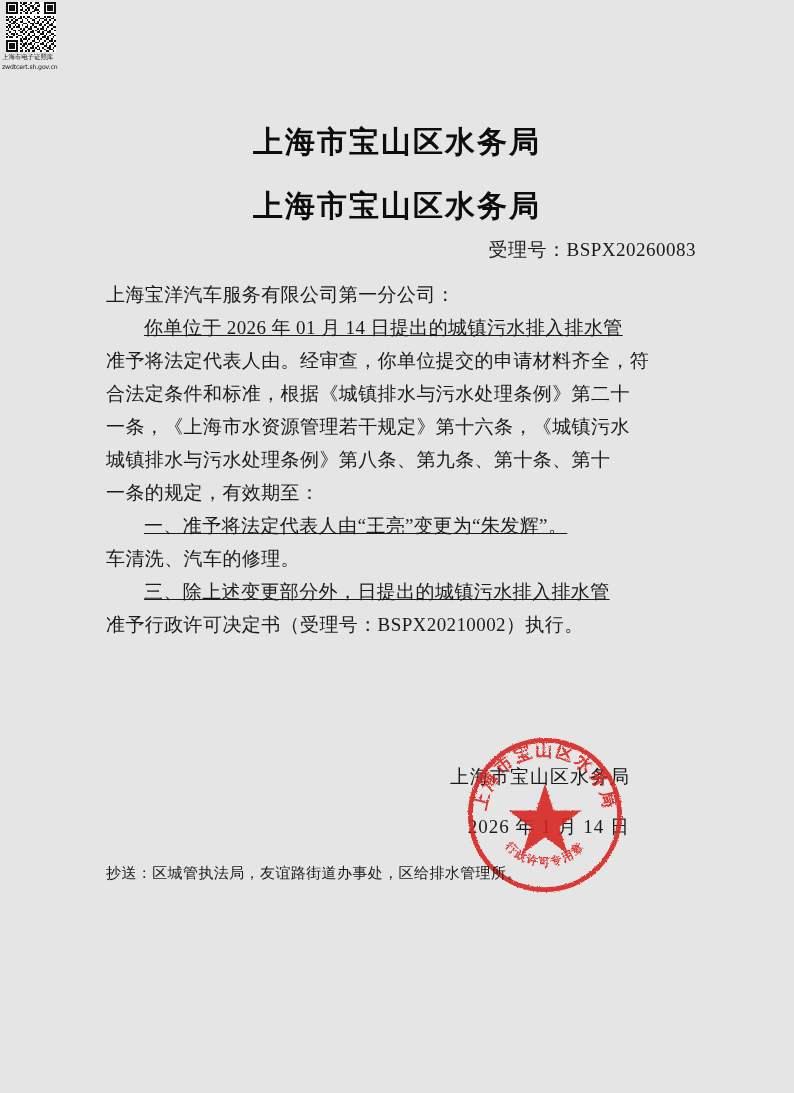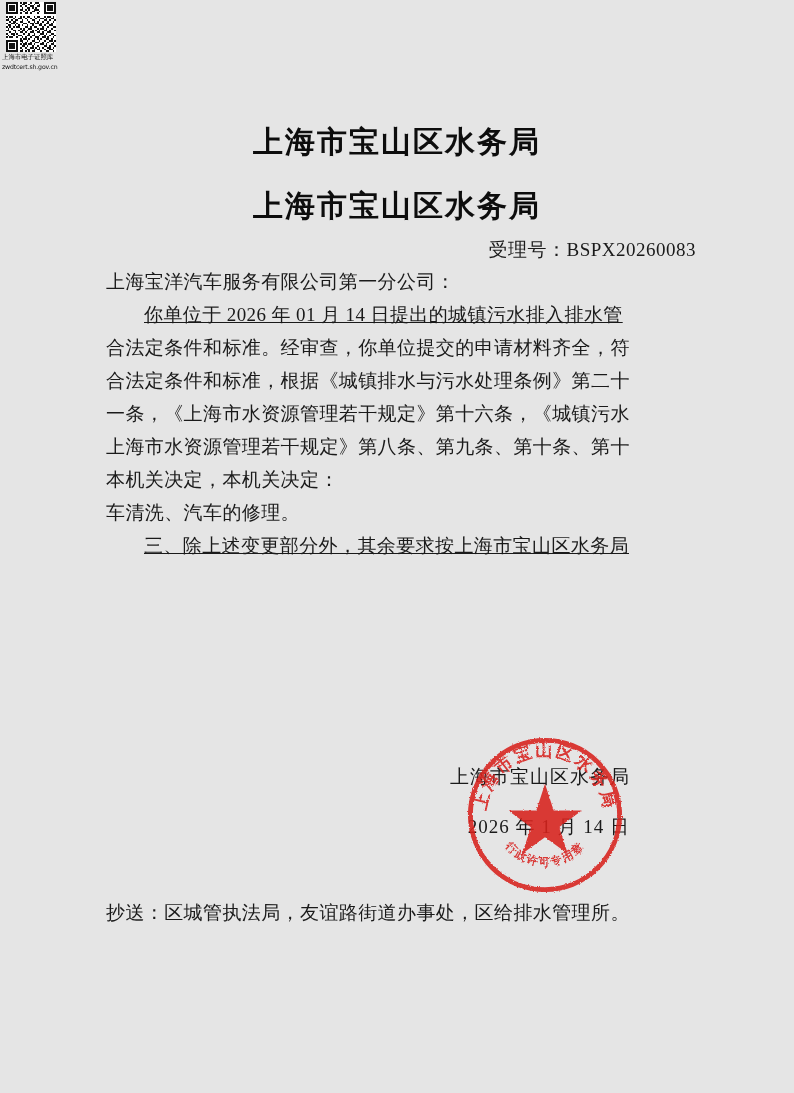--- a/index.html
+++ b/index.html
@@ -71,21 +71,21 @@
     font-size: 19px;
     letter-spacing: 0.5px;
     white-space: nowrap;
     color: #1a1a1a;
   }
 
   
   .body-block {
     position: absolute;
     left: 106px;
-    top: 265px;
+    top: 278px;
     width: 586px;
   }
   .line {
     font-size: 19px;
     line-height: 33px;
     letter-spacing: 0.4px;
     white-space: pre;
     color: #1a1a1a;
   }
   .line.indent { text-indent: 38px; text-decoration: underline; }
@@ -115,25 +115,24 @@
     height: 164px;
     pointer-events: none;
     opacity: 0.88;
   }
 
   
   .cc-line {
     position: absolute;
     left: 106px;
     top: 864px;
-    font-size: 19px;
+    font-size: 15px;
     letter-spacing: 0.4px;
     white-space: pre;
     color: #1a1a1a;
-    margin-top: 36px;
   }
 </style>
 </head>
 <body>
 
 <div id="page">
 
   <div class="qr-block">
     <svg class="qr-code" viewBox="0 0 29 29" shape-rendering="crispEdges">
       <rect width="29" height="29" fill="#ffffff"></rect>
@@ -368,30 +367,32 @@
   </div>
 
   <div class="doc-title" id="title-org">上海市宝山区水务局</div>
   <div class="doc-title" id="title-name">上海市宝山区水务局</div>
 
   <div class="accept-no">受理号：BSPX20260083</div>
 
   <div class="body-block">
     <div class="line">上海宝洋汽车服务有限公司第一分公司：</div>
     <div class="line indent">你单位于 2026 年 01 月 14 日提出的城镇污水排入排水管</div>
-    <div class="line">合法定条件和标准。经审查，你单位提交的申请材料齐全，符</div>
+    <div class="line">准予将法定代表人由。经审查，你单位提交的申请材料齐全，符</div>
     <div class="line">合法定条件和标准，根据《城镇排水与污水处理条例》第二十</div>
     <div class="line">一条，《上海市水资源管理若干规定》第十六条，《城镇污水</div>
-    <div class="line">上海市水资源管理若干规定》第八条、第九条、第十条、第十</div>
-    <div class="line">本机关决定，本机关决定：</div>
-
+    <div class="line">城镇排水与污水处理条例》第八条、第九条、第十条、第十</div>
+    <div class="line">一条的规定，有效期至：</div>
+
+    <div class="line indent">一、准予将法定代表人由“王亮”变更为“朱发辉”。</div>
 
     <div class="line">车清洗、汽车的修理。</div>
 
-    <div class="line indent">三、除上述变更部分外，其余要求按上海市宝山区水务局</div>
+    <div class="line indent">三、除上述变更部分外，日提出的城镇污水排入排水管</div>
+    <div class="line">准予行政许可决定书（受理号：BSPX20210002）执行。</div>
   </div>
 
   <div class="sign-block">
     <div class="sign-line">上海市宝山区水务局</div>
     <div class="sign-line">2026 年 1 月 14 日</div>
   </div>
 
   <svg class="seal" viewBox="0 0 200 200">
     <defs>
       <path id="sealArcTop" d="M 28,100 A 72,72 0 0 1 172,100"></path>

